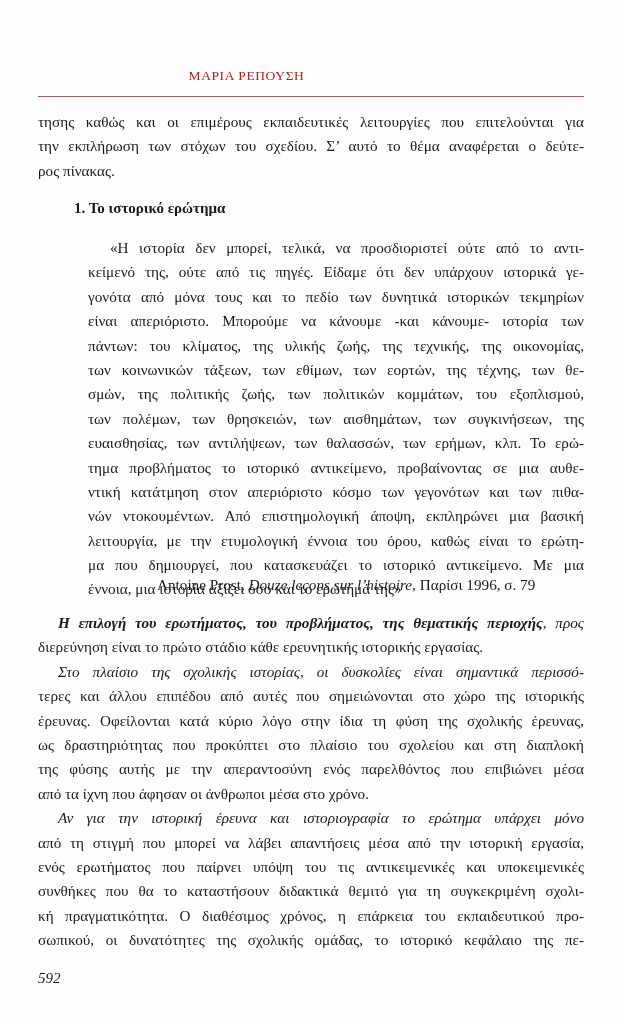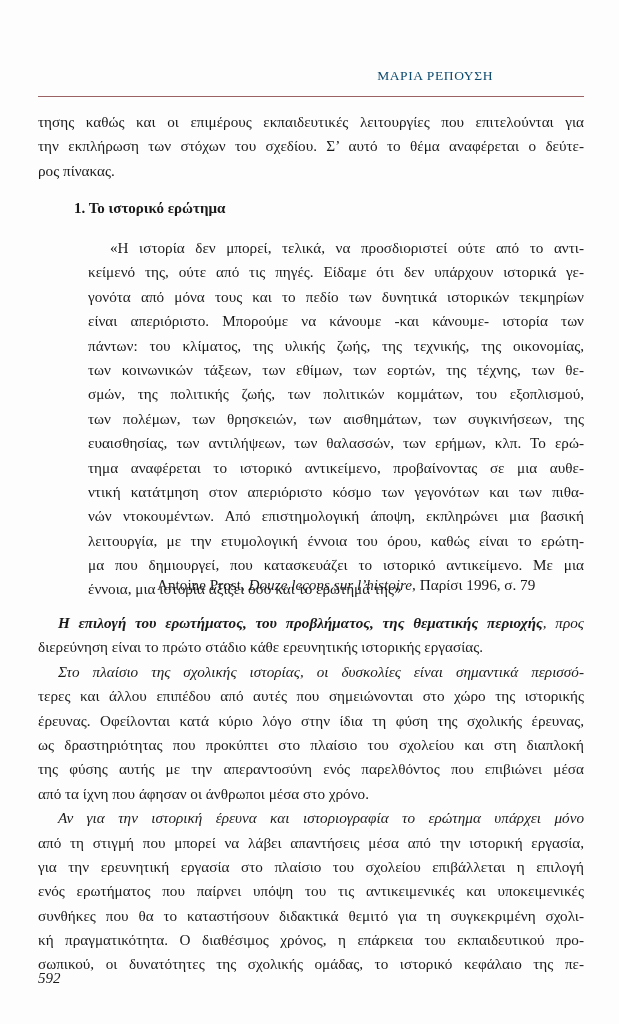--- a/index.html
+++ b/index.html
@@ -3,22 +3,22 @@
   <meta charset="utf-8">
   <style>
     html, body { margin: 0; padding: 0; }
     body {
       width: 619px; height: 1024px; background: #fdfdfd;
       font-family: "Liberation Serif", "DejaVu Serif", serif;
       color: #1a1a1a; position: relative; overflow: hidden;
     }
     .page { position: absolute; left: 0; top: 0; width: 619px; height: 1024px; }
     .running-head {
-      position: absolute; top: 68px; left: 0; width: 493px; text-align: right;
-      font-size: 13.5px; letter-spacing: 0.6px; color: #0c4a6e;
+      position: absolute; top: 68px; left: 0; width: 493px; text-align: center;
+      font-size: 13.5px; letter-spacing: 0.6px; color: #b91c1c;
     }
     .head-rule {
       position: absolute; top: 96px; left: 38px; width: 546px; height: 1px;
       background: #9a6262;
     }
     .body-block { position: absolute; left: 38px; width: 546px; font-size: 15.2px; line-height: 24.4px; }
     .line { display: block; white-space: nowrap; text-align: justify; text-align-last: justify; height: 24.4px; }
     .line.last { text-align-last: left; }
     .intro { top: 110px; }
     .heading {
@@ -53,21 +53,21 @@
   <div class="quote">
     <span class="line indent">«Η ιστορία δεν μπορεί, τελικά, να προσδιοριστεί ούτε από το αντι-</span>
     <span class="line">κείμενό της, ούτε από τις πηγές. Είδαμε ότι δεν υπάρχουν ιστορικά γε-</span>
     <span class="line">γονότα από μόνα τους και το πεδίο των δυνητικά ιστορικών τεκμηρίων</span>
     <span class="line">είναι απεριόριστο. Μπορούμε να κάνουμε -και κάνουμε- ιστορία των</span>
     <span class="line">πάντων: του κλίματος, της υλικής ζωής, της τεχνικής, της οικονομίας,</span>
     <span class="line">των κοινωνικών τάξεων, των εθίμων, των εορτών, της τέχνης, των θε-</span>
     <span class="line">σμών, της πολιτικής ζωής, των πολιτικών κομμάτων, του εξοπλισμού,</span>
     <span class="line">των πολέμων, των θρησκειών, των αισθημάτων, των συγκινήσεων, της</span>
     <span class="line">ευαισθησίας, των αντιλήψεων, των θαλασσών, των ερήμων, κλπ. Το ερώ-</span>
-    <span class="line">τημα αναφέρεται το ιστορικό αντικείμενο, προβαίνοντας σε μια αυθε-</span>
+    <span class="line">τημα προβλήματος το ιστορικό αντικείμενο, προβαίνοντας σε μια αυθε-</span>
     <span class="line">ντική κατάτμηση στον απεριόριστο κόσμο των γεγονότων και των πιθα-</span>
     <span class="line">νών ντοκουμέντων. Από επιστημολογική άποψη, εκπληρώνει μια βασική</span>
     <span class="line">λειτουργία, με την ετυμολογική έννοια του όρου, καθώς είναι το ερώτη-</span>
     <span class="line">μα που δημιουργεί, που κατασκευάζει το ιστορικό αντικείμενο. Με μια</span>
     <span class="line last">έννοια, μια ιστορία αξίζει όσο και το ερώτημά της»</span>
   </div>
 
   <div class="attribution">
     <span>Antoine Prost, </span><em>Douze leçons sur l’histoire</em><span>, Παρίσι 1996, σ. 79</span>
   </div>
@@ -76,21 +76,20 @@
     <span class="line indent"><span class="bold">Η επιλογή του ερωτήματος, του προβλήματος, της θεματικής περιοχής</span><span>, προς</span></span>
     <span class="line last">διερεύνηση είναι το πρώτο στάδιο κάθε ερευνητικής ιστορικής εργασίας.</span>
     <span class="line indent">Στο πλαίσιο της σχολικής ιστορίας, οι δυσκολίες είναι σημαντικά περισσό-</span>
     <span class="line">τερες και άλλου επιπέδου από αυτές που σημειώνονται στο χώρο της ιστορικής</span>
     <span class="line">έρευνας. Οφείλονται κατά κύριο λόγο στην ίδια τη φύση της σχολικής έρευνας,</span>
     <span class="line">ως δραστηριότητας που προκύπτει στο πλαίσιο του σχολείου και στη διαπλοκή</span>
     <span class="line">της φύσης αυτής με την απεραντοσύνη ενός παρελθόντος που επιβιώνει μέσα</span>
     <span class="line last">από τα ίχνη που άφησαν οι άνθρωποι μέσα στο χρόνο.</span>
     <span class="line indent">Αν για την ιστορική έρευνα και ιστοριογραφία το ερώτημα υπάρχει μόνο</span>
     <span class="line">από τη στιγμή που μπορεί να λάβει απαντήσεις μέσα από την ιστορική εργασία,</span>
-    <span class="line">για την ερευνητική εργασία στο πλαίσιο του σχολείου επιβάλλεται η επιλογή</span>
     <span class="line">ενός ερωτήματος που παίρνει υπόψη του τις αντικειμενικές και υποκειμενικές</span>
     <span class="line">συνθήκες που θα το καταστήσουν διδακτικά θεμιτό για τη συγκεκριμένη σχολι-</span>
     <span class="line">κή πραγματικότητα. Ο διαθέσιμος χρόνος, η επάρκεια του εκπαιδευτικού προ-</span>
     <span class="line">σωπικού, οι δυνατότητες της σχολικής ομάδας, το ιστορικό κεφάλαιο της πε-</span>
   </div>
 
   <div class="folio">592</div>
 </div>
 
 </body></html>

